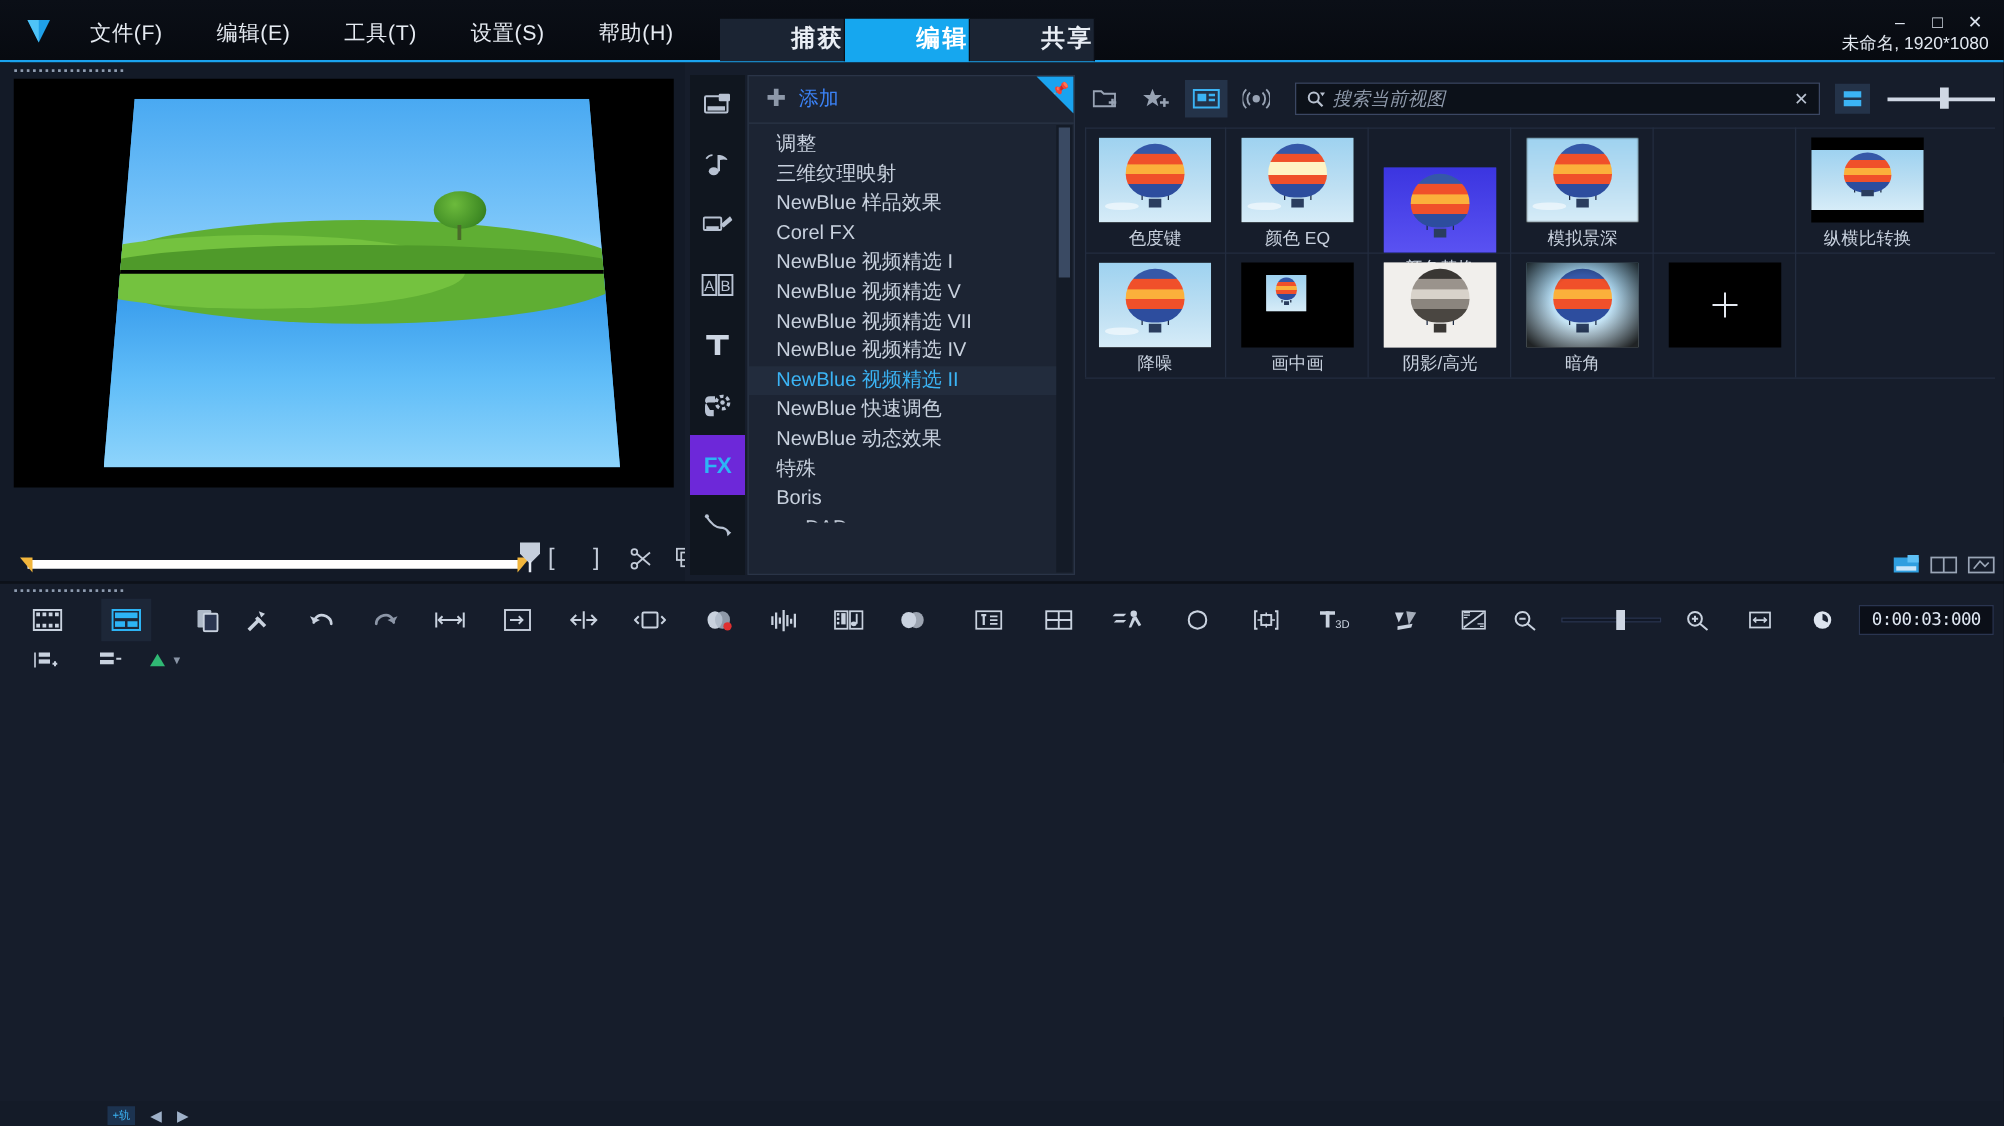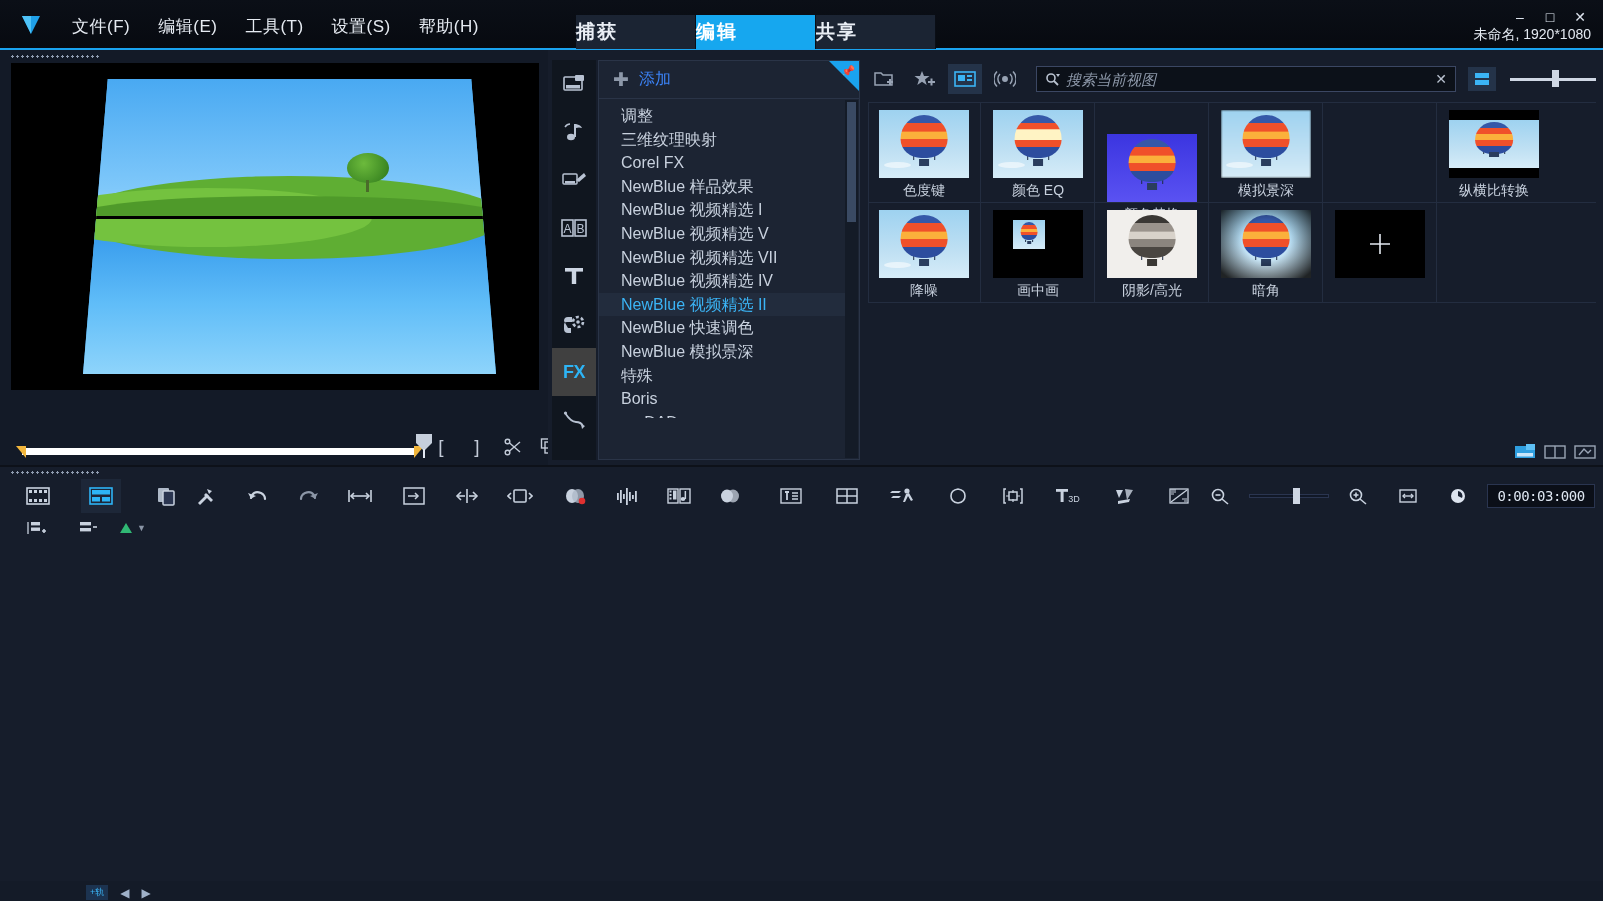--- a/index.html
+++ b/index.html
@@ -16,32 +16,32 @@
   
   .titlebar {
     position: absolute; left: 0; top: 0; width: 1603px; height: 50px;
     background: linear-gradient(180deg,#0b0f17 0%, #070a10 100%);
     border-bottom: 2px solid #1aa3ef;
   }
   .logo-v {
     position: absolute; left: 18px; top: 12px; width: 26px; height: 26px;
   }
   .menu {
-    position: absolute; left: 58px; top: 11px; display: flex; gap: 0px;
+    position: absolute; left: 58px; top: 11px; display: flex; gap: 15px;
   }
   .menu-item {
     padding: 4px 14px; font-size: 17px; color: #e6ebf2; cursor: default;
     letter-spacing: .5px;
   }
 
   .steps {
     position: absolute; left: 576px; top: 15px; display: flex; height: 34px;
   }
   .step {
-    width: 120px; height: 34px; line-height: 34px; text-align: left;
+    width: 100px; height: 34px; line-height: 34px; text-align: right;
     font-size: 19px; font-weight: bold; color: #e9eef5;
     background: #1b2433; border-right: 1px solid #0a0e16;
     letter-spacing: 2px;
   }
   .step.active { background: #16a7ef; color: #ffffff; }
 
   .winbtns { position: absolute; right: 8px; top: 6px; display: flex; gap: 0; }
   .winbtn {
     width: 30px; height: 22px; display: flex; align-items: center; justify-content: center;
     color: #dde4ee; font-size: 14px;
@@ -120,21 +120,21 @@
     font-family:"DejaVu Sans Mono","Liberation Mono",monospace; font-size:14px;
     display:flex; align-items:center; justify-content:center; letter-spacing:-.5px;
   }
   .tc-spin { position:absolute; right:0px; top:424px; width:12px; height:24px; color:#cdd5e2; font-size:10px;
              display:flex; flex-direction:column; align-items:center; justify-content:center; line-height:9px;}
 
   
   .lib-panel { position:absolute; left:548px; top:50px; width:1055px; height:415px; background:#161d2b; }
   .lib-rail { position:absolute; left:4px; top:10px; width:44px; height:400px; background:#10161f; }
   .rail-btn { width:44px; height:48px; display:flex; align-items:center; justify-content:center; color:#b8c2d2; }
-  .rail-btn.active { background:#404040; }
+  .rail-btn.active { background:#6d28d9; }
   .rail-btn.active .fxtxt { color:#2db4f5; }
   .fxtxt { font-weight:bold; font-size:18px; color:#cdd6e3; letter-spacing:-.5px; }
 
   .cat-panel { position:absolute; left:50px; top:10px; width:262px; height:400px; background:#1c2433; border:1px solid #2a3447;}
   .cat-add { height:38px; display:flex; align-items:center; gap:10px; padding-left:14px; border-bottom:1px solid #2a3447; }
   .cat-add .plus { color:#8d98a9; font-size:19px; font-weight:bold; }
   .cat-add .lbl { color:#3b82f6; font-size:16px; }
   .pin { position:absolute; right:0; top:0; width:30px; height:30px; background:#1aa3ef;
          clip-path: polygon(100% 0, 100% 100%, 0 0); }
   .pin i { position:absolute; right:5px; top:4px; color:#fff; font-size:11px; }
@@ -436,29 +436,29 @@
         <span class="plus">✚</span>
         <span class="lbl">添加</span>
       </div>
       <div class="pin">
           <i>📌</i>
         </div>
 
       <div class="cat-list">
         <div class="cat-item">调整</div>
         <div class="cat-item">三维纹理映射</div>
+        <div class="cat-item">NewBlue 样品效果</div>
         <div class="cat-item">Corel FX</div>
-        <div class="cat-item">NewBlue 样品效果</div>
         <div class="cat-item">NewBlue 视频精选 I</div>
         <div class="cat-item">NewBlue 视频精选 V</div>
         <div class="cat-item">NewBlue 视频精选 VII</div>
         <div class="cat-item">NewBlue 视频精选 IV</div>
         <div class="cat-item sel">NewBlue 视频精选 II</div>
         <div class="cat-item">NewBlue 快速调色</div>
-        <div class="cat-item">NewBlue 模拟景深</div>
+        <div class="cat-item">NewBlue 动态效果</div>
         <div class="cat-item">特殊</div>
         <div class="cat-item">Boris</div>
         <div class="cat-item">proDAD</div>
       </div>
 
       <div class="cat-scroll">
         <div class="thumbv"></div>
       </div>
 
     </div>

